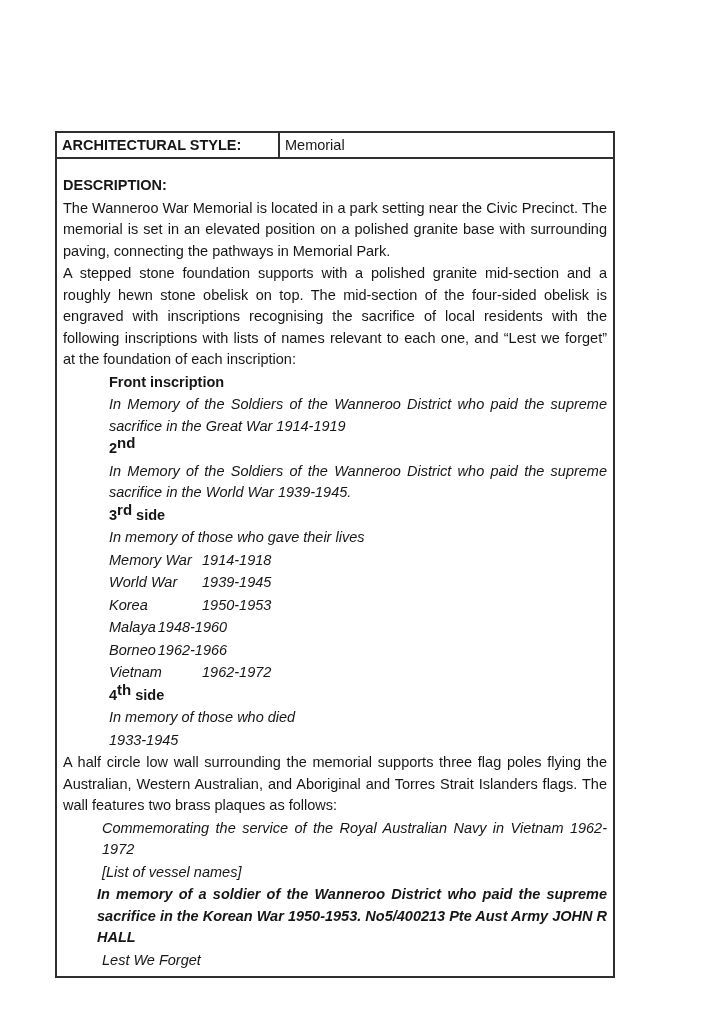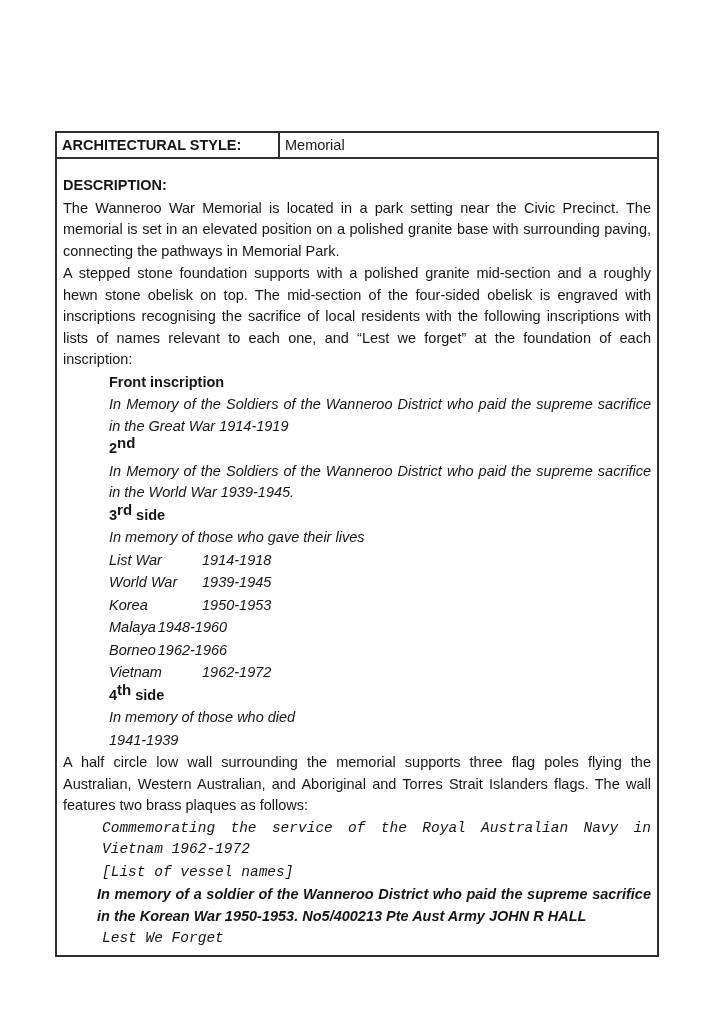--- a/index.html
+++ b/index.html
@@ -12,21 +12,21 @@
     height: 1022px;
     position: relative;
     font-family: "Liberation Sans", sans-serif;
     color: #161616;
     -webkit-font-smoothing: antialiased;
   }
   .doc-table {
     position: absolute;
     left: 55px;
     top: 131px;
-    width: 604px;
+    width: 560px;
     box-sizing: border-box;
     border: 2px solid #2f2f2f;
     background: #ffffff;
     font-size: 14.5px;
   }
   .row1 {
     display: flex;
     border-bottom: 2px solid #2f2f2f;
   }
   .cell-style-label {
@@ -51,21 +51,21 @@
     margin: 0 0 1px 0;
   }
   .b {
     margin: 0 0 1px 0;
     line-height: 21.5px;
   }
   .just { text-align: justify; }
   .it   { font-style: italic; }
   .hd   { font-weight: bold; }
   .ind-a { margin-left: 46px; }
-  .ind-b { margin-left: 39px; font-family: Liberation Mono, monospace; }
+  .ind-b { margin-left: 39px; }
   .ind-c { margin-left: 34px; font-weight: bold; }
   .hd sup {
     font-size: 15px;
     line-height: 0;
     vertical-align: baseline;
     position: relative;
     top: -5px;
   }
   .tab-label {
     display: inline-block;
@@ -88,29 +88,29 @@
     <p class="desc-label">DESCRIPTION:</p>
     <div id="blocks">
         <p class="b just">The Wanneroo War Memorial is located in a park setting near the Civic Precinct. The memorial is set in an elevated position on a polished granite base with surrounding paving, connecting the pathways in Memorial Park.</p>
         <p class="b just">A stepped stone foundation supports with a polished granite mid-section and a roughly hewn stone obelisk on top. The mid-section of the four-sided obelisk is engraved with inscriptions recognising the sacrifice of local residents with the following inscriptions with lists of names relevant to each one, and “Lest we forget” at the foundation of each inscription:</p>
         <p class="b ind-a hd">Front inscription</p>
         <p class="b ind-a it just">In Memory of the Soldiers of the Wanneroo District who paid the supreme sacrifice in the Great War 1914-1919</p>
         <p class="b ind-a hd">2<sup>nd</sup></p>
         <p class="b ind-a it just">In Memory of the Soldiers of the Wanneroo District who paid the supreme sacrifice in the World War 1939-1945.</p>
         <p class="b ind-a hd">3<sup>rd</sup> side</p>
         <p class="b ind-a it">In memory of those who gave their lives</p>
-        <p class="b ind-a it"><span class="tab-label">List War</span><span>1914-1918</span></p>
+        <p class="b ind-a it"><span class="tab-label">Memory War</span><span>1914-1918</span></p>
         <p class="b ind-a it"><span class="tab-label">World War</span><span>1939-1945</span></p>
         <p class="b ind-a it"><span class="tab-label">Korea</span><span>1950-1953</span></p>
         <p class="b ind-a it"><span class="tab-label tight">Malaya</span><span>1948-1960</span></p>
         <p class="b ind-a it"><span class="tab-label tight">Borneo</span><span>1962-1966</span></p>
         <p class="b ind-a it"><span class="tab-label">Vietnam</span><span>1962-1972</span></p>
         <p class="b ind-a hd">4<sup>th</sup> side</p>
         <p class="b ind-a it">In memory of those who died</p>
-        <p class="b ind-a it">1941-1939</p>
+        <p class="b ind-a it">1933-1945</p>
         <p class="b just">A half circle low wall surrounding the memorial supports three flag poles flying the Australian, Western Australian, and Aboriginal and Torres Strait Islanders flags. The wall features two brass plaques as follows:</p>
         <p class="b ind-b it just">Commemorating the service of the Royal Australian Navy in Vietnam 1962-1972</p>
         <p class="b ind-b it">[List of vessel names]</p>
         <p class="b ind-c it just">In memory of a soldier of the Wanneroo District who paid the supreme sacrifice in the Korean War 1950-1953. No5/400213 Pte Aust Army JOHN R HALL</p>
         <p class="b ind-b it">Lest We Forget</p>
       </div>
   </div>
 </div>
 
 </body></html>

